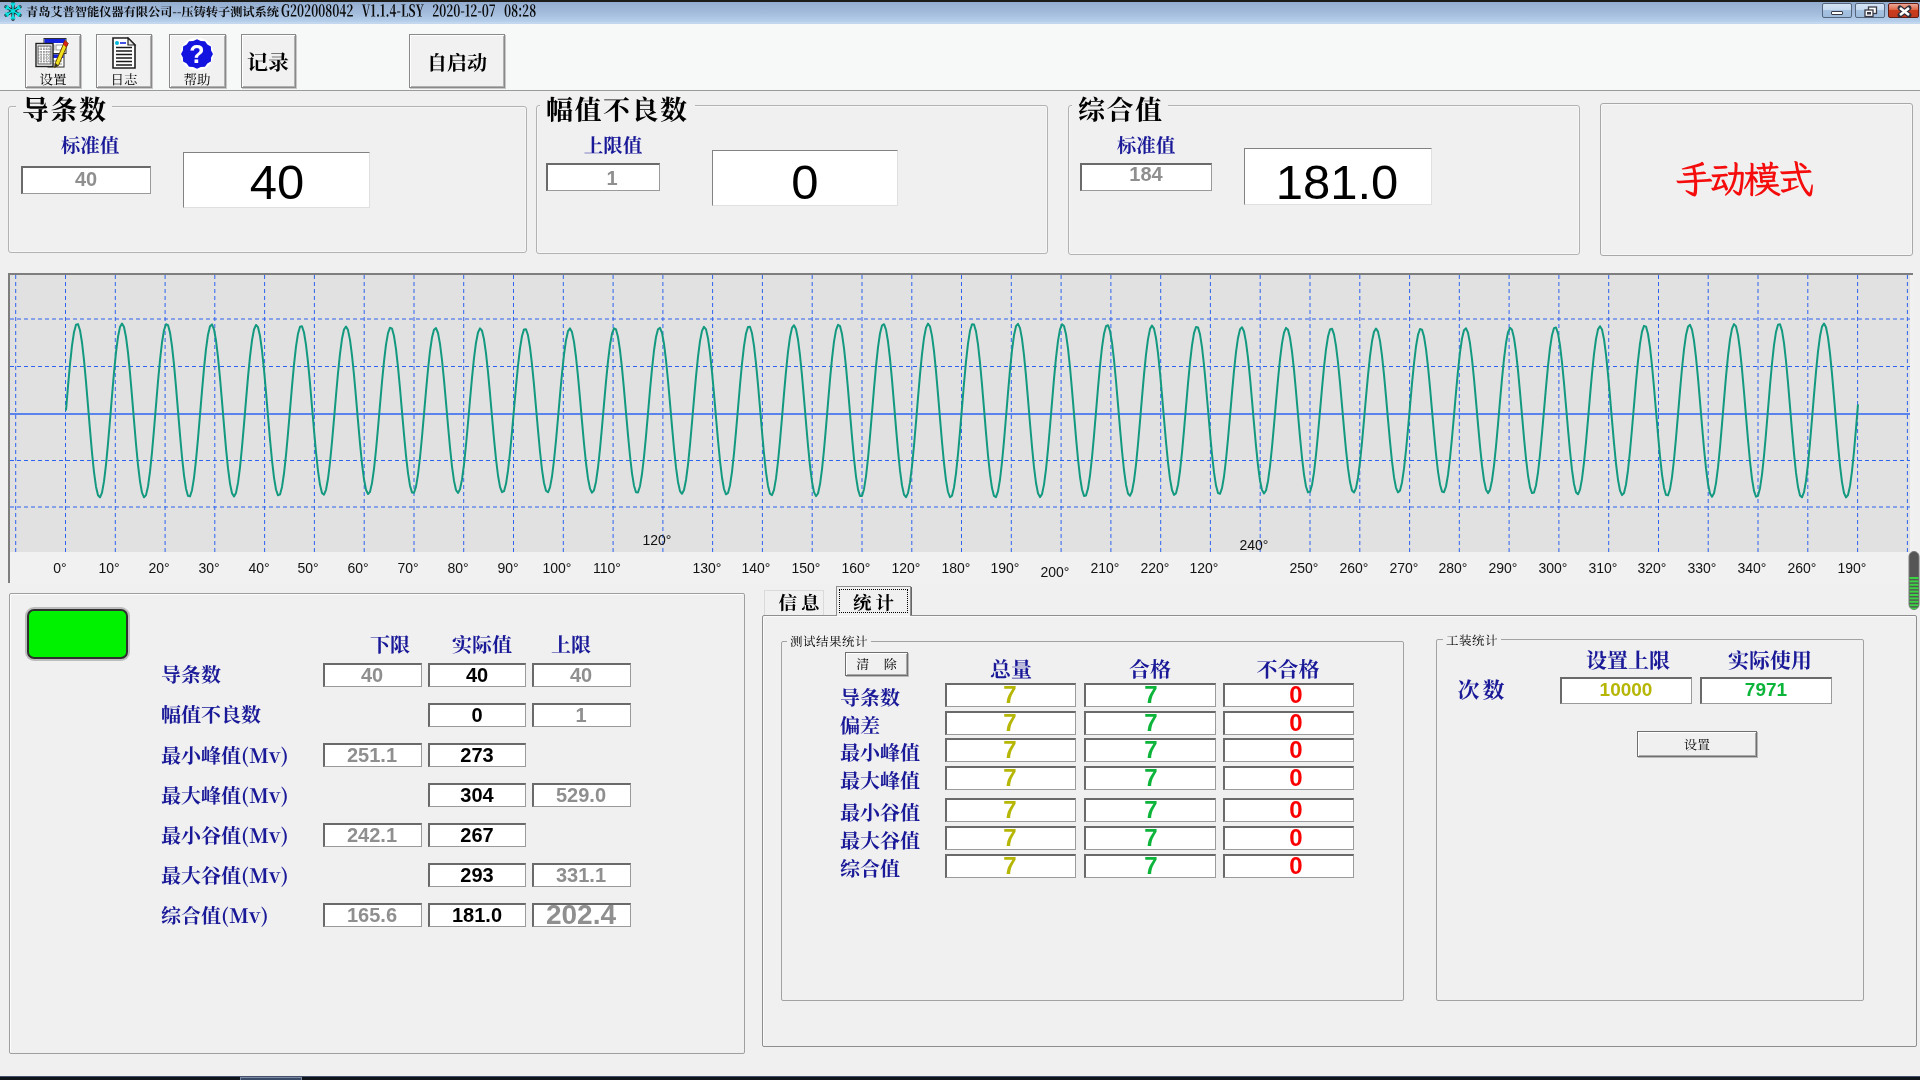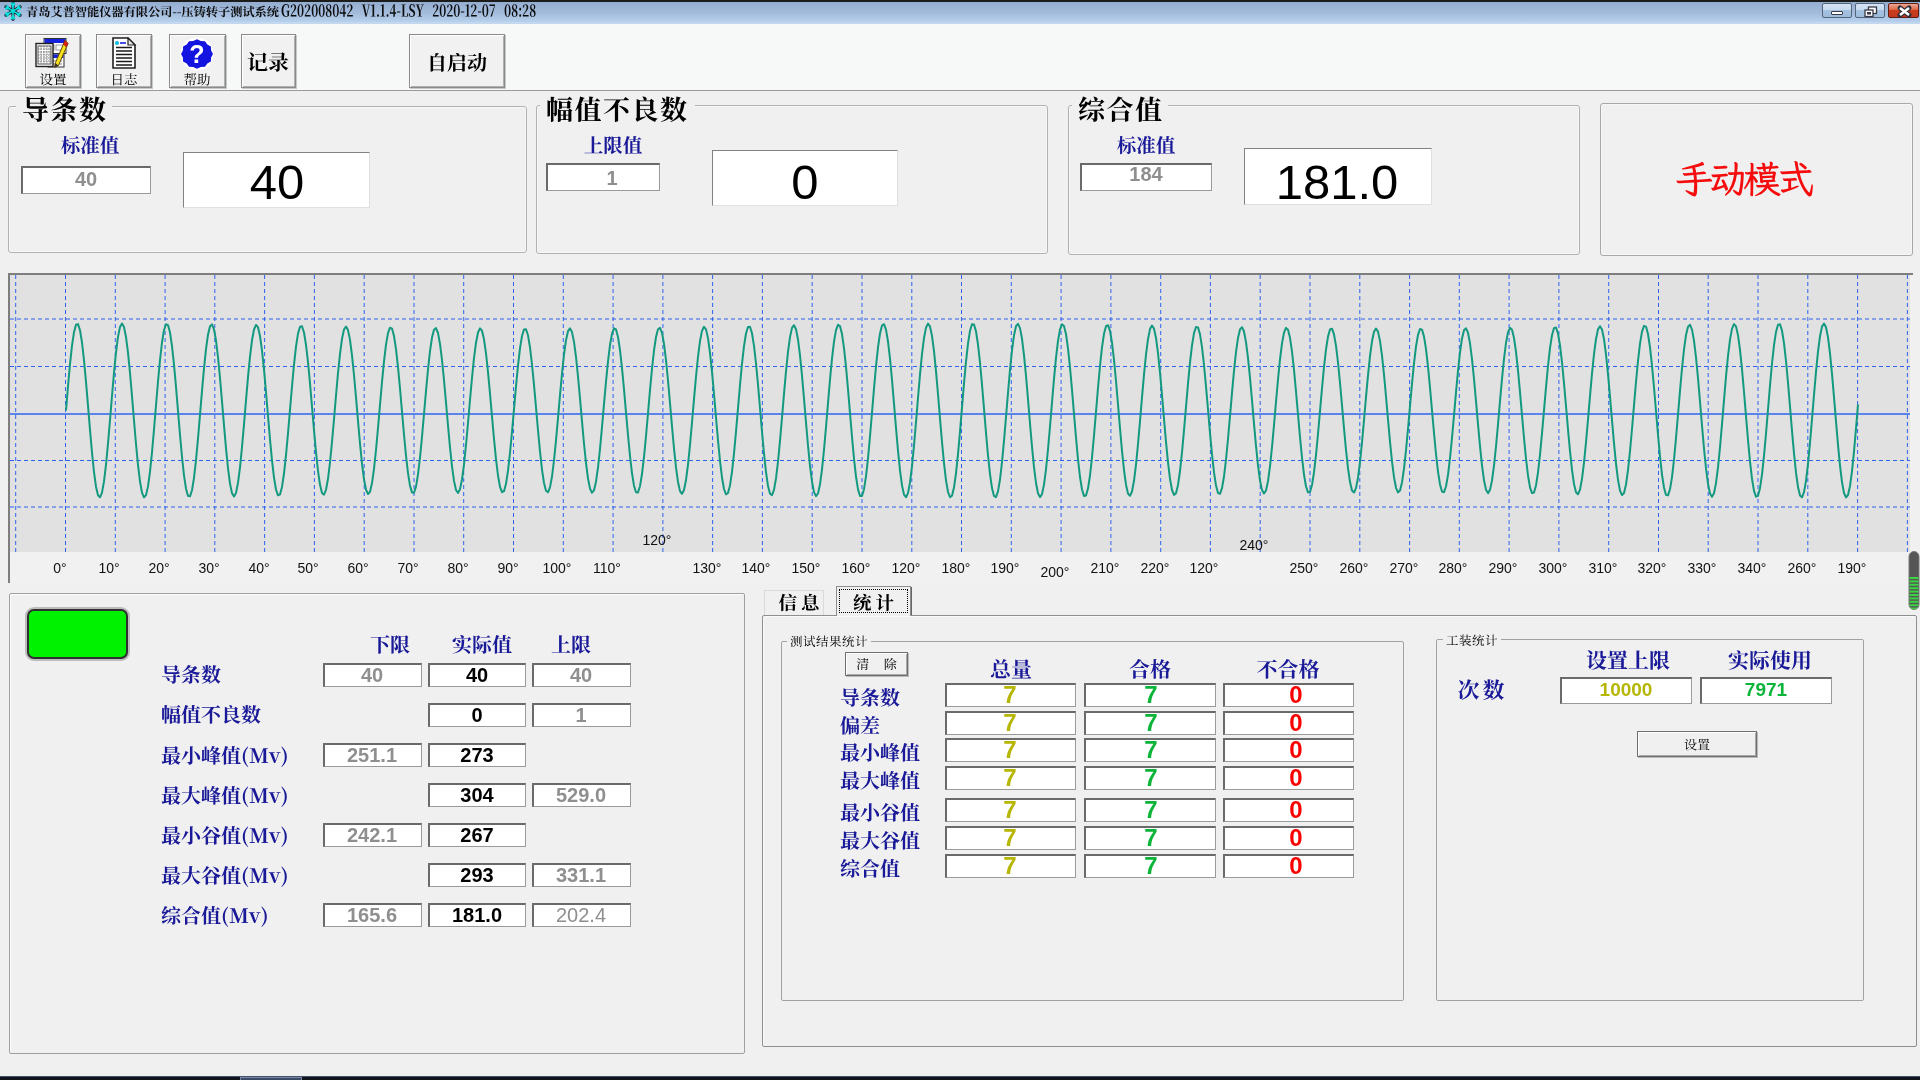--- a/index.html
+++ b/index.html
@@ -295,21 +295,21 @@
     <div class="num" style="left:272px;top:735px;width:200px;font-size:20px;color:#8f8f8f;font-weight:700;line-height:40px">251.1</div>
     <div class="num" style="left:377px;top:735px;width:200px;font-size:20px;color:#000;font-weight:700;line-height:40px">273</div>
     <div class="num" style="left:377px;top:775px;width:200px;font-size:20px;color:#000;font-weight:700;line-height:40px">304</div>
     <div class="num" style="left:481px;top:775px;width:200px;font-size:20px;color:#8f8f8f;font-weight:700;line-height:40px">529.0</div>
     <div class="num" style="left:272px;top:815px;width:200px;font-size:20px;color:#8f8f8f;font-weight:700;line-height:40px">242.1</div>
     <div class="num" style="left:377px;top:815px;width:200px;font-size:20px;color:#000;font-weight:700;line-height:40px">267</div>
     <div class="num" style="left:377px;top:855px;width:200px;font-size:20px;color:#000;font-weight:700;line-height:40px">293</div>
     <div class="num" style="left:481px;top:855px;width:200px;font-size:20px;color:#8f8f8f;font-weight:700;line-height:40px">331.1</div>
     <div class="num" style="left:272px;top:895px;width:200px;font-size:20px;color:#8f8f8f;font-weight:700;line-height:40px">165.6</div>
     <div class="num" style="left:377px;top:895px;width:200px;font-size:20px;color:#000;font-weight:700;line-height:40px">181.0</div>
-    <div class="num" style="left:481px;top:895px;width:200px;font-size:20px;color:#8f8f8f;font-weight:400;line-height:40px">202.4</div>
+    <div class="num" style="left:481px;top:895px;width:200px;font-size:28px;color:#8f8f8f;font-weight:700;line-height:40px">202.4</div>
     <div class="num" style="left:910px;top:675px;width:200px;font-size:24px;color:#b6b606;font-weight:700;line-height:40px">7</div>
     <div class="num" style="left:1051px;top:675px;width:200px;font-size:24px;color:#0cb53a;font-weight:700;line-height:40px">7</div>
     <div class="num" style="left:1196px;top:675px;width:200px;font-size:24px;color:#fa0000;font-weight:700;line-height:40px">0</div>
     <div class="num" style="left:910px;top:703px;width:200px;font-size:24px;color:#b6b606;font-weight:700;line-height:40px">7</div>
     <div class="num" style="left:1051px;top:703px;width:200px;font-size:24px;color:#0cb53a;font-weight:700;line-height:40px">7</div>
     <div class="num" style="left:1196px;top:703px;width:200px;font-size:24px;color:#fa0000;font-weight:700;line-height:40px">0</div>
     <div class="num" style="left:910px;top:730px;width:200px;font-size:24px;color:#b6b606;font-weight:700;line-height:40px">7</div>
     <div class="num" style="left:1051px;top:730px;width:200px;font-size:24px;color:#0cb53a;font-weight:700;line-height:40px">7</div>
     <div class="num" style="left:1196px;top:730px;width:200px;font-size:24px;color:#fa0000;font-weight:700;line-height:40px">0</div>
     <div class="num" style="left:910px;top:758px;width:200px;font-size:24px;color:#b6b606;font-weight:700;line-height:40px">7</div>

